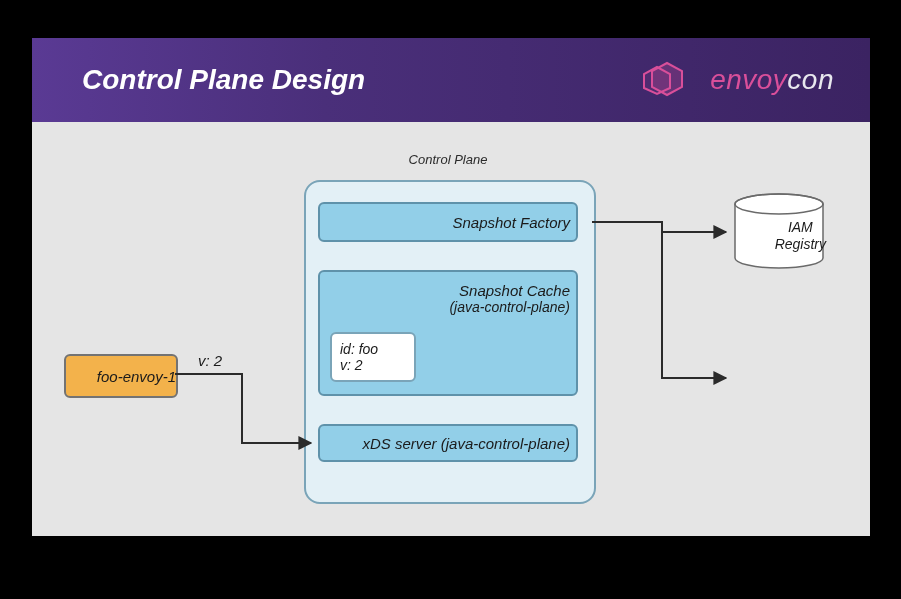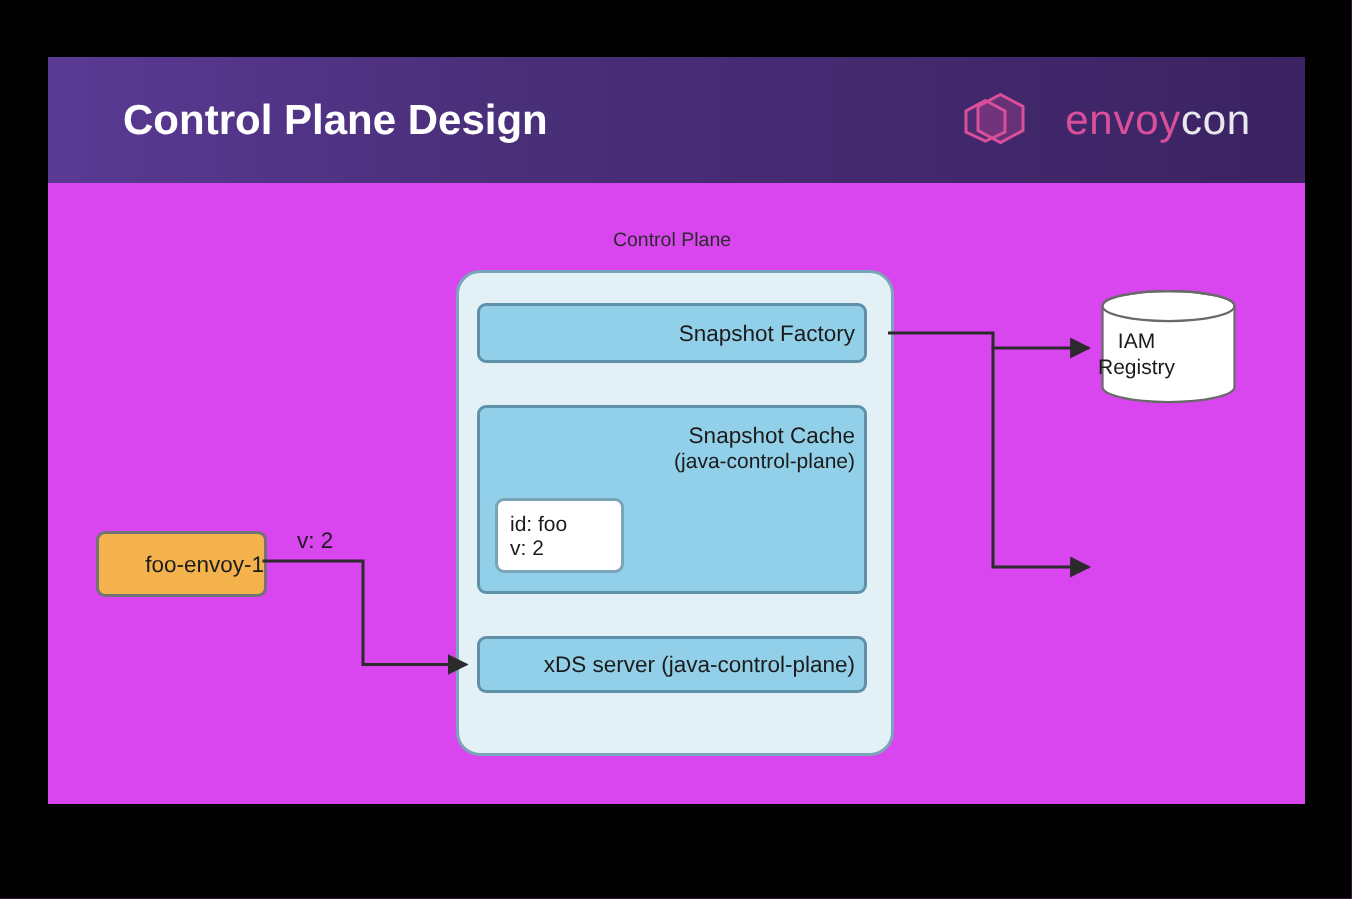--- a/index.html
+++ b/index.html
@@ -10,22 +10,23 @@
     background: #000;
     font-family: "Segoe UI", Arial, sans-serif;
     overflow: hidden;
   }
   .slide {
     position: absolute;
     left: 32px;
     top: 38px;
     width: 838px;
     height: 498px;
-    background: #d946ef;
+    background: #e5e5e5;
     box-shadow: 0 0 24px rgba(0,0,0,0.8);
+    font-style: italic;
   }
   .header {
     position: absolute;
     left: 0; top: 0; right: 0;
     height: 84px;
     background: linear-gradient(90deg, #5a3a94 0%, #4a2f7a 35%, #3b2362 100%);
     display: flex;
     align-items: center;
     justify-content: space-between;
     padding: 0 36px 0 50px;
@@ -159,21 +160,21 @@
     color: #1b1b1b;
   }
 
   
   .cyl {
     position: absolute;
     width: 94px;
     height: 78px;
     display: flex;
     align-items: center;
-    justify-content: flex-start;
+    justify-content: flex-end;
   }
   .cyl svg { position: absolute; inset: 0; }
   .cyl .lbl {
     position: relative;
     z-index: 2;
     text-align: center;
     font-size: 14px;
     line-height: 1.2;
     color: #1b1b1b;
     margin-top: 10px;

